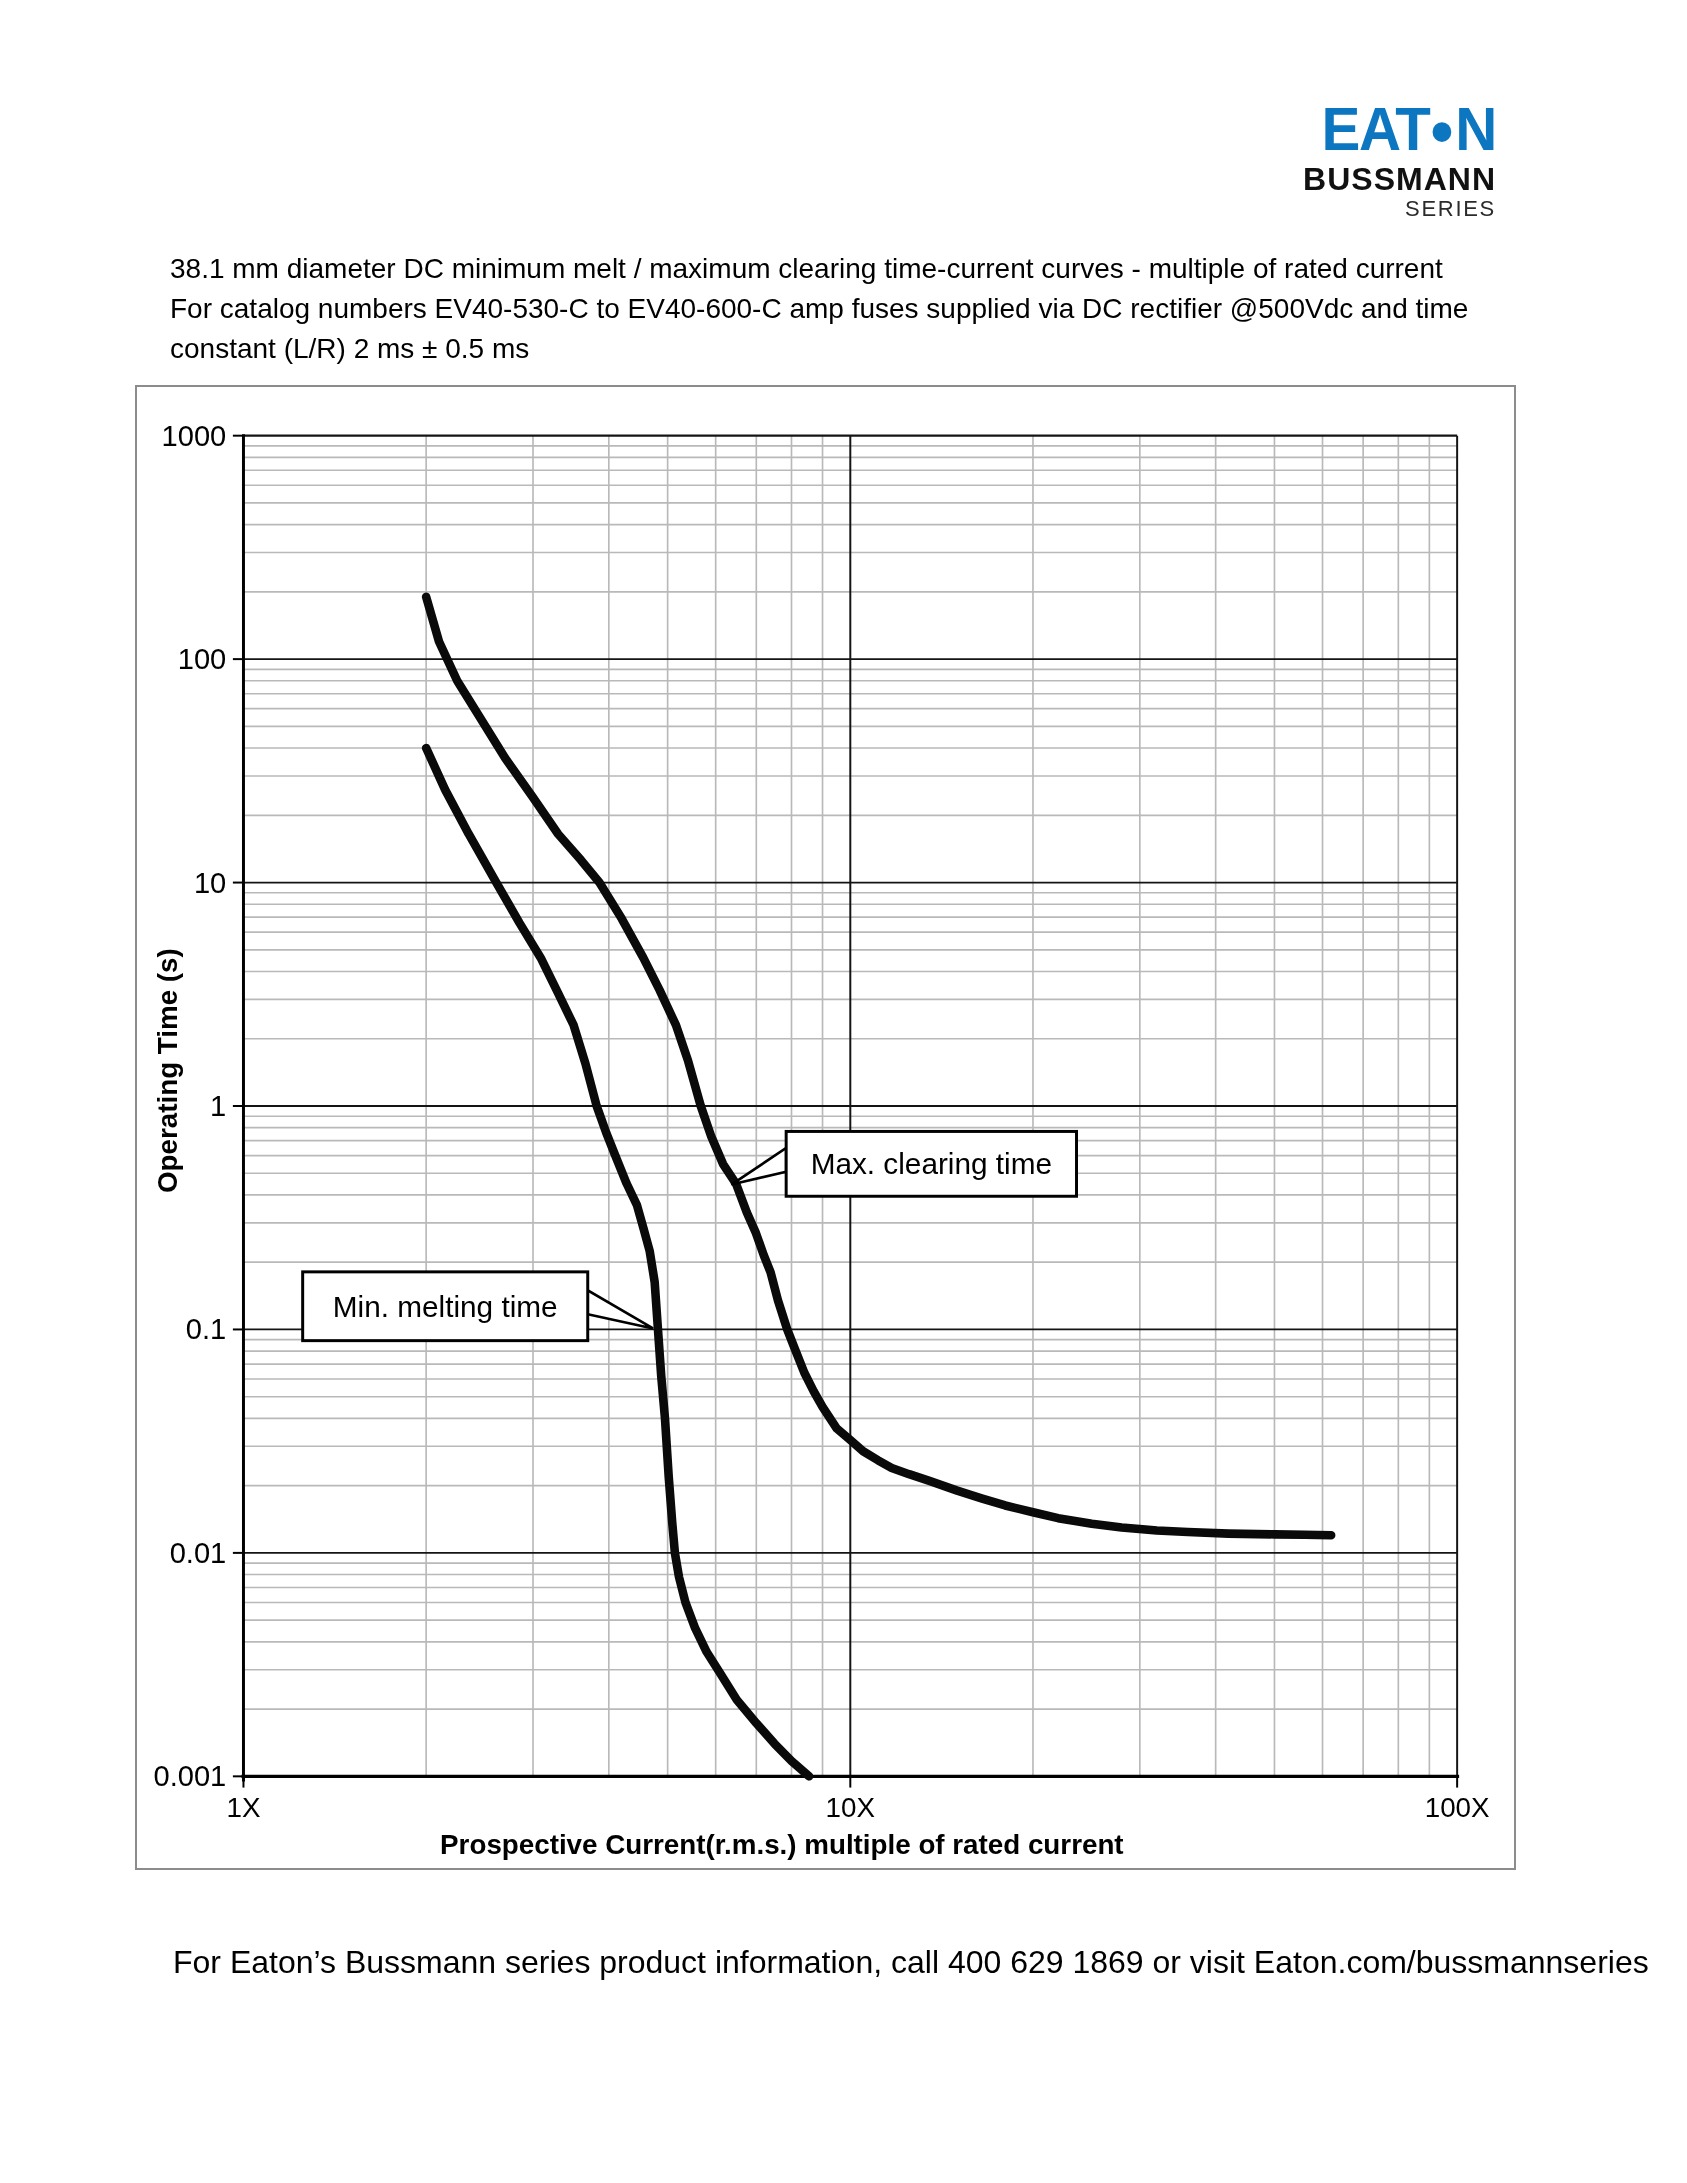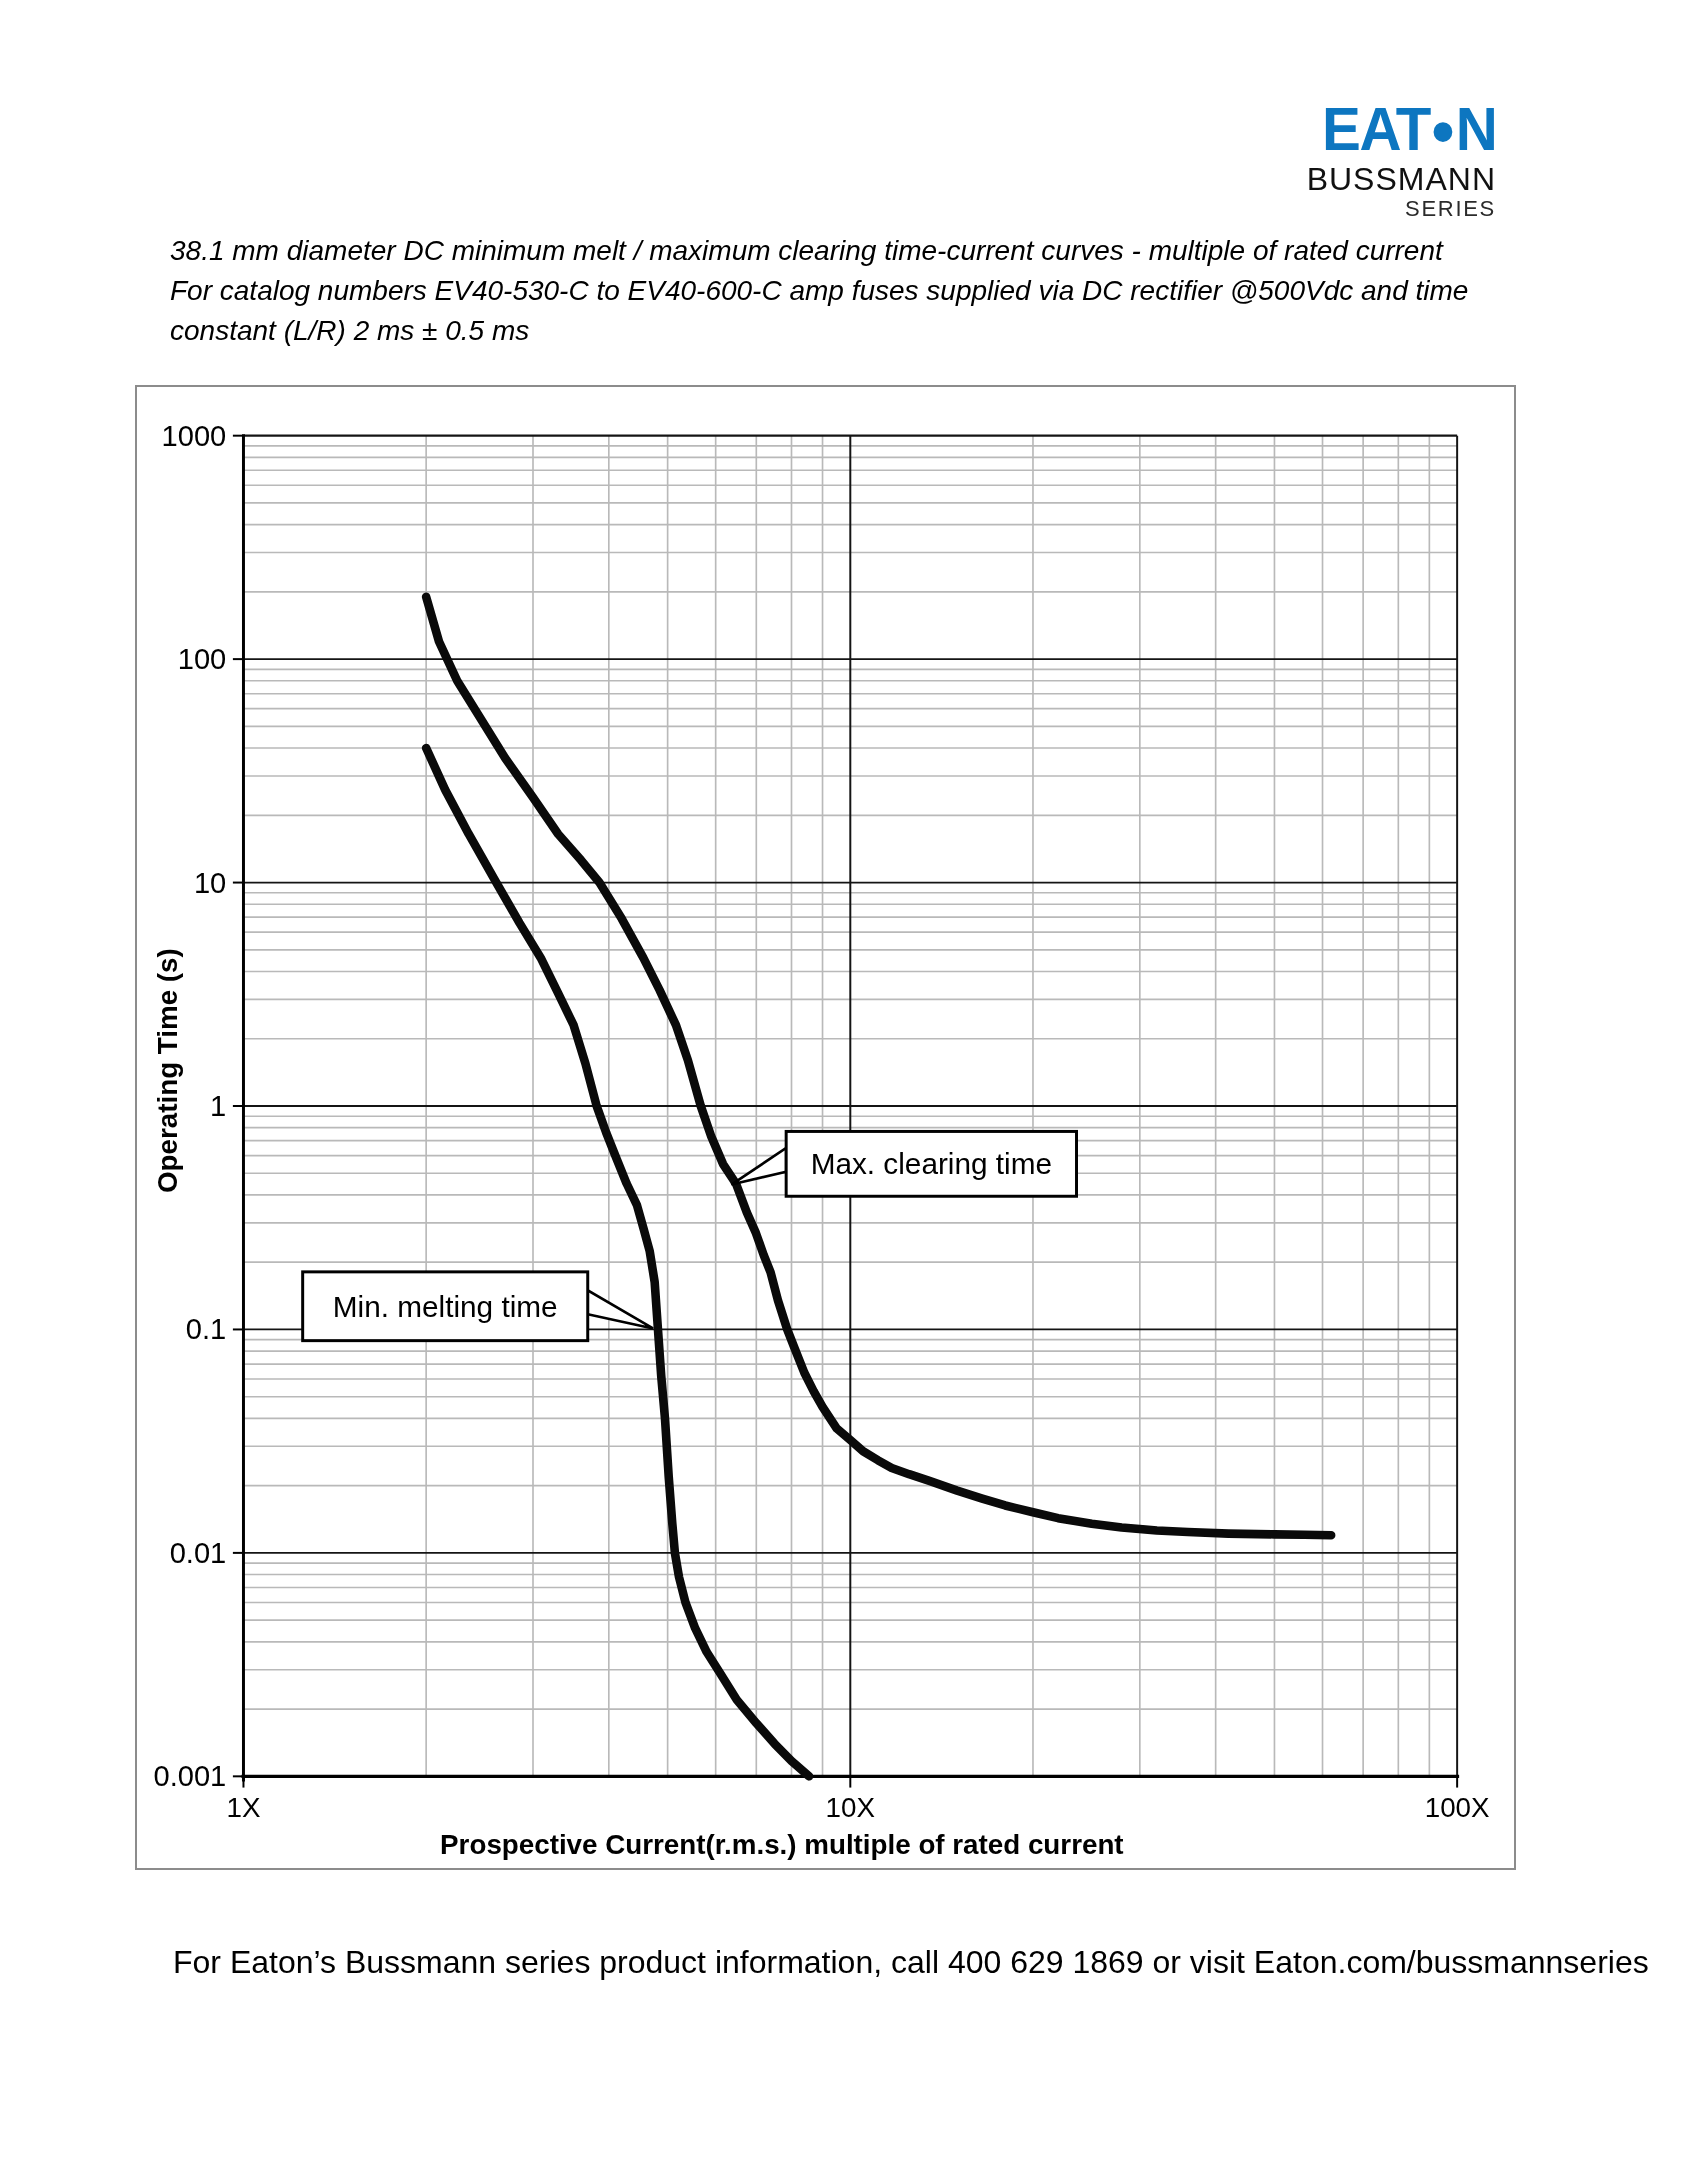--- a/index.html
+++ b/index.html
@@ -2,24 +2,24 @@
 <html style="font-size:10.6px"><head>
 <meta charset="utf-8">
 <style>
   html,body{margin:0;padding:0;}
   body{width:1687px;height:2183px;background:#ffffff;position:relative;overflow:hidden;
        font-family:"Liberation Sans", sans-serif;color:#000;}
   
   .logo{position:absolute;top:98px;right:191px;text-align:right;line-height:1;margin-left:20px;}
   .eaton{font-weight:900;font-size:56px;letter-spacing:-1.3px;transform:scale(1.04,1.1);transform-origin:right top;white-space:nowrap;}
   .eaton .dot{display:inline-block;width:18px;height:18px;border-radius:50%;margin:0 3.3px 6.6px 3.3px;vertical-align:baseline;}
-  .bussmann{font-weight:400;font-size:32px;letter-spacing:1px;color:#111;margin-top:9.3px;white-space:nowrap;}
+  .bussmann{font-weight:700;font-size:32px;letter-spacing:1px;color:#111;margin-top:9.3px;white-space:nowrap;}
   .series{font-weight:400;font-size:22px;letter-spacing:1.7px;color:#2b2b2b;margin-top:2.6px;white-space:nowrap;text-align:right;}
   
-  .title{position:absolute;left:170px;top:231px;font-size:28px;line-height:40px;font-style:italic;}
+  .title{position:absolute;left:170px;top:249px;font-size:28px;line-height:40px;}
   .title div{white-space:nowrap;}
   
   .chart-frame{position:absolute;left:135px;top:385px;width:1381px;height:1485px;
                border:2px solid #8c8c8c;background:#fff;box-sizing:border-box;}
   svg{position:absolute;left:135px;top:385px;}
   svg text{font-family:"Liberation Sans", sans-serif;}
   
   .footer{position:absolute;left:173px;top:1944px;font-size:32px;white-space:nowrap;}
 </style>
 </head>

